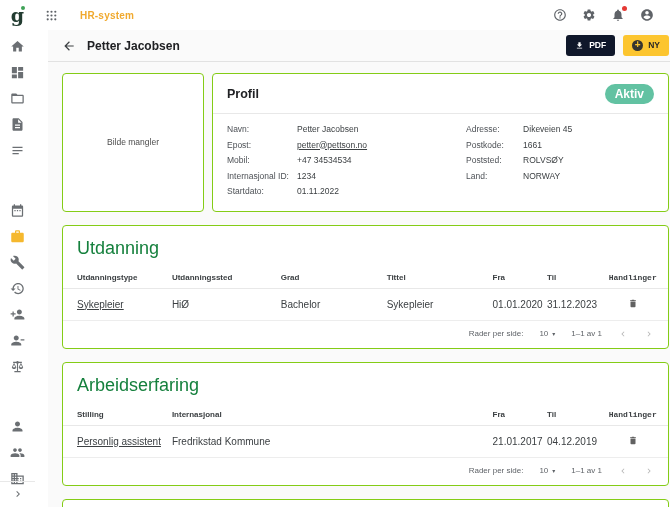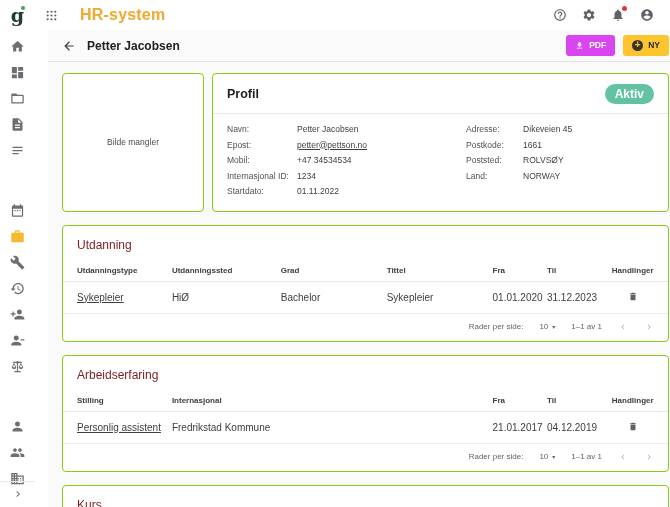--- a/index.html
+++ b/index.html
@@ -6,21 +6,21 @@
   html,body { width:670px; height:507px; overflow:hidden; background:#fff;
     font-family:"Liberation Sans", sans-serif; color:#3c4043; }
 
   
   .topbar { position:absolute; top:0; left:0; width:670px; height:30px; background:#fff;
     display:flex; align-items:center; z-index:10; }
   .logo-box { width:35px; text-align:center; position:relative; }
   .logo-g { font-family:"DejaVu Serif", serif; font-weight:bold; font-size:19px; color:#223c31; line-height:26px; }
   .logo-dot { position:absolute; top:4px; left:21px; width:4px; height:4px; border-radius:50%; background:#3fa257; }
   .apps-btn { margin-left:10px; color:#5f6368; display:flex; }
-  .app-title { margin-left:22px; font-size:16px; font-weight:bold; color:#f0a92e; letter-spacing:.2px; }
+  .app-title { margin-left:22px; font-size:10px; font-weight:bold; color:#f0a92e; letter-spacing:.2px; }
   .topbar-right { margin-left:auto; display:flex; align-items:center; gap:15px; padding-right:16px; color:#5f6368; }
   .tb-icon { width:14px; height:14px; position:relative; display:flex; }
   .tb-icon svg { width:14px; height:14px; fill:#5f6368; }
   .bell-badge { position:absolute; top:-2px; right:-2px; width:5px; height:5px; border-radius:50%; background:#e53935; }
 
   
   .sidebar { position:absolute; top:30px; left:0; width:35px; height:477px; background:#fff; z-index:9; }
   .nav-group { position:absolute; left:0; width:35px; display:flex; flex-direction:column; align-items:center; gap:10px; }
   .nav-item { width:16px; height:16px; display:flex; align-items:center; justify-content:center; cursor:pointer; }
   .nav-item svg { width:15px; height:15px; fill:#6b6f73; }
@@ -31,21 +31,21 @@
 
   
   .main { position:absolute; top:30px; left:48px; width:635px; height:477px; background:#fafafa; overflow:hidden; }
   .page-header { height:32px; display:flex; align-items:center; padding:0 14px; border-bottom:1px solid #e2e2e2; background:#fafafa; }
   .back-btn { width:14px; height:14px; display:flex; cursor:pointer; }
   .back-btn svg { width:14px; height:14px; fill:#3c4043; }
   .page-title { font-size:12px; font-weight:bold; color:#202124; margin-left:11px; }
   .header-actions { margin-left:auto; display:flex; gap:8px; }
   .btn { display:flex; align-items:center; gap:5px; border:none; border-radius:3px; cursor:pointer;
     font-family:inherit; font-size:8.5px; font-weight:bold; padding:5px 9px; line-height:1; }
-  .btn-pdf { background:#d946ef; color:#fff; }
+  .btn-pdf { background:#0f172a; color:#fff; }
   .btn-pdf svg { width:9px; height:9px; fill:#fff; }
   .btn-ny { background:#fcc52f; color:#262626; }
   .ny-plus { width:11px; height:11px; border-radius:50%; background:#353430; color:#fcc52f;
     font-size:10px; line-height:10px; text-align:center; font-weight:bold; }
 
   .content { padding:11px 14px 0; }
 
   .card { background:#fff; border:1px solid #84cc16; border-radius:4px; }
 
   
@@ -62,27 +62,27 @@
   .fields-col-right { width:44%; }
   .field-row { display:flex; line-height:15.5px; font-size:8.5px; }
   .field-label { color:#4d5156; }
   .fields-col-left .field-label { width:70px; }
   .fields-col-right .field-label { width:57px; }
   .field-value { color:#3c4043; }
   a.link { color:#3c4043; text-decoration:underline; cursor:pointer; }
 
   
   .section-card { margin-bottom:13px; }
-  .section-title { font-size:12px; color:#7f1d1d; padding:12px 14px 9px; }
+  .section-title { font-size:18px; color:#15803d; padding:12px 14px 9px; }
   table.data-table { width:100%; border-collapse:collapse; table-layout:fixed; }
   .data-table th { text-align:left; font-size:8px; font-weight:bold; color:#3c4043;
     padding:5px 4px 6px 0; border-bottom:1px solid #e8e8e8; }
   .data-table td { font-size:10px; color:#3c4043; padding:8px 4px 8px 0; border-bottom:1px solid #ededed; }
   .data-table th:first-child, .data-table td:first-child { padding-left:14px; }
-  .col-actions { text-align:center !important; }
+  .col-actions { text-align:center !important;font-family:Liberation Mono, monospace; }
   .trash-btn { background:none; border:none; cursor:pointer; padding:0; }
   .trash-btn svg { width:10px; height:11px; fill:#616161; }
 
   .pagination { display:flex; align-items:center; justify-content:flex-end; gap:16px;
     padding:8px 14px 9px; font-size:8px; color:#5f6368; }
   .per-page { display:flex; align-items:center; gap:4px; cursor:pointer; }
   .caret { font-size:6px; color:#5f6368; }
   .page-chevrons { display:flex; gap:16px; }
   .pg-btn { background:none; border:none; cursor:pointer; padding:0; display:flex; }
   .pg-btn svg { width:10px; height:10px; fill:#b7b7b7; }

